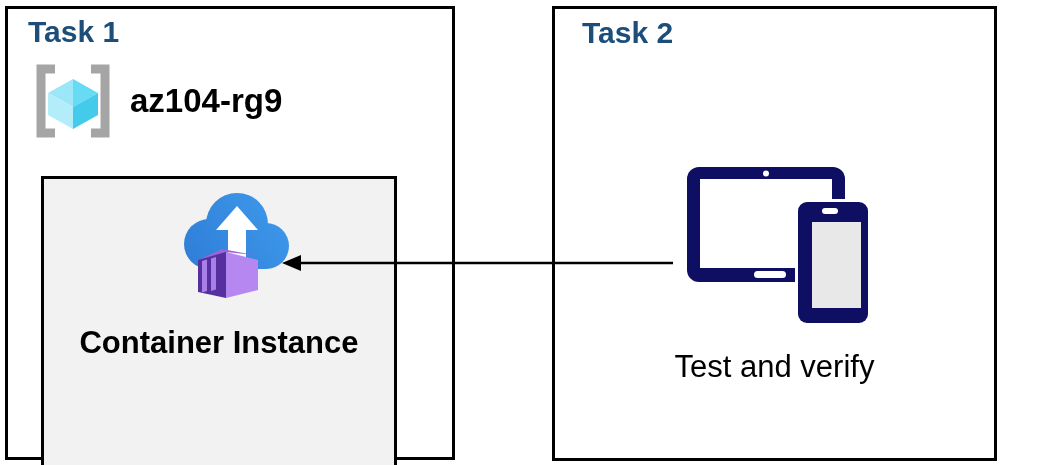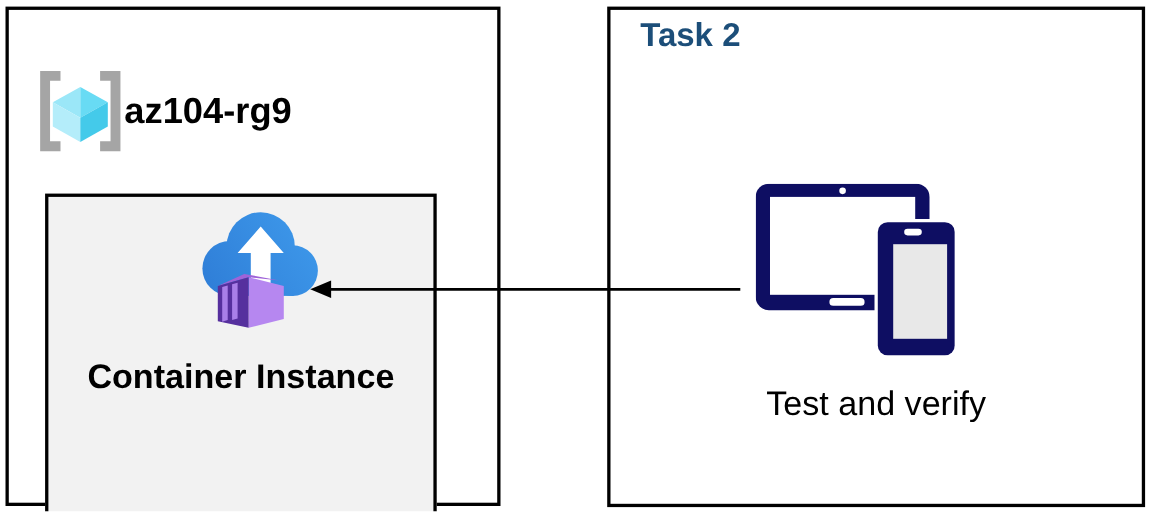--- a/index.html
+++ b/index.html
@@ -10,32 +10,32 @@
     background:#fff;
     overflow:hidden;
   }
   .task-box{
     position:absolute;
     background:#fff;
     border:3px solid var(--box-border,#000);
     box-sizing:border-box;
   }
   .task1{left:5px;top:6px;width:450px;height:454px;}
-  .task2{left:552px;top:6px;width:489px;height:455px;}
+  .task2{left:552px;top:6px;width:445px;height:455px;}
   .task-title{
     position:absolute;
     font-size:30px;font-weight:700;
     color:var(--task-title-blue,#1C4E79);
     white-space:nowrap;
   }
   .task1 .task-title{left:20px;top:6px;}
   .task2 .task-title{left:27px;top:7px;}
   .rg-row{
     position:absolute;left:25px;top:54px;
-    display:flex;align-items:center;
+    display:flex;align-items:center;gap:17px;
   }
   .rg-label{
     font-size:33px;font-weight:700;
     color:var(--label-black,#000);
     white-space:nowrap;
   }
   .container-box{
     position:absolute;left:33px;top:167px;
     width:356px;height:307px;
     background:var(--container-box-fill,#F2F2F2);
@@ -62,20 +62,21 @@
     position:absolute;left:0;top:0;z-index:5;
     pointer-events:none;
   }
 </style>
 </head>
 <body>
 
 <div class="canvas">
 
   <div class="task-box task1">
+    <div class="task-title">Task 1</div>
 
     <div class="rg-row">
       <svg width="80" height="76" viewBox="0 0 80 76">
 
         <polyline points="22,6 8,6 8,70 22,70" fill="none" style="stroke:var(--bracket-gray)" stroke-width="9"></polyline>
         <polyline points="58,6 72,6 72,70 58,70" fill="none" style="stroke:var(--bracket-gray)" stroke-width="9"></polyline>
 
         <g>
           <polygon points="40,16 15,30 40,44" style="fill:var(--cube-top-left-cyan)"></polygon>
           <polygon points="40,16 65,30 40,44" style="fill:var(--cube-top-right-cyan)"></polygon>

